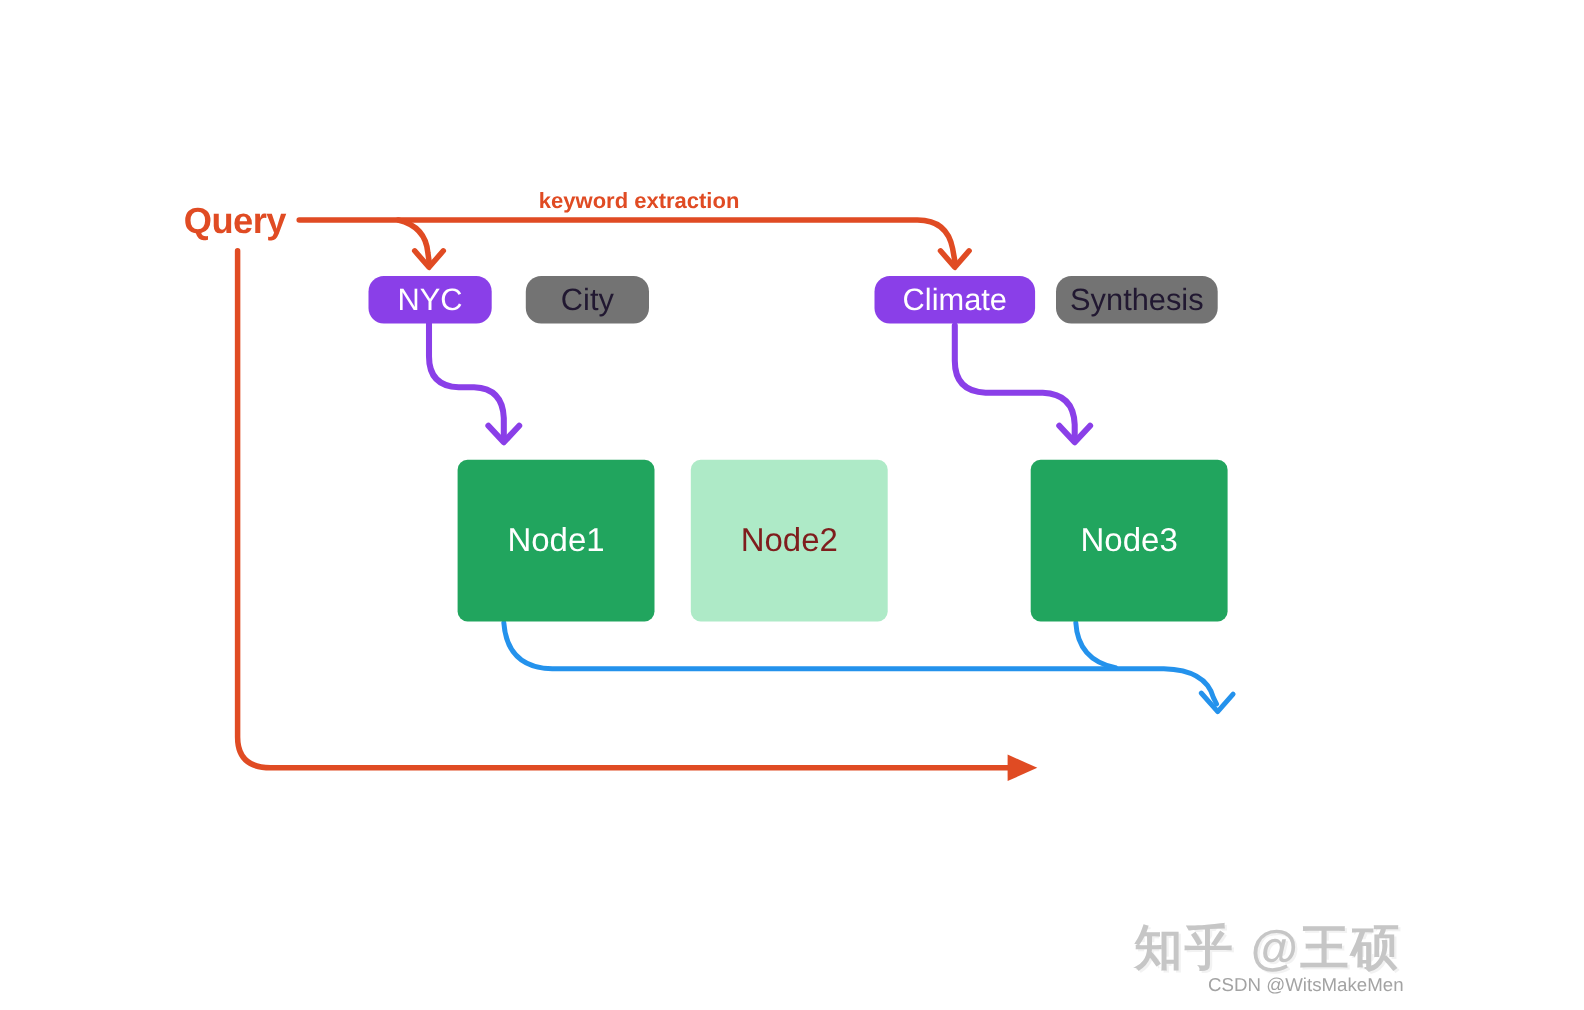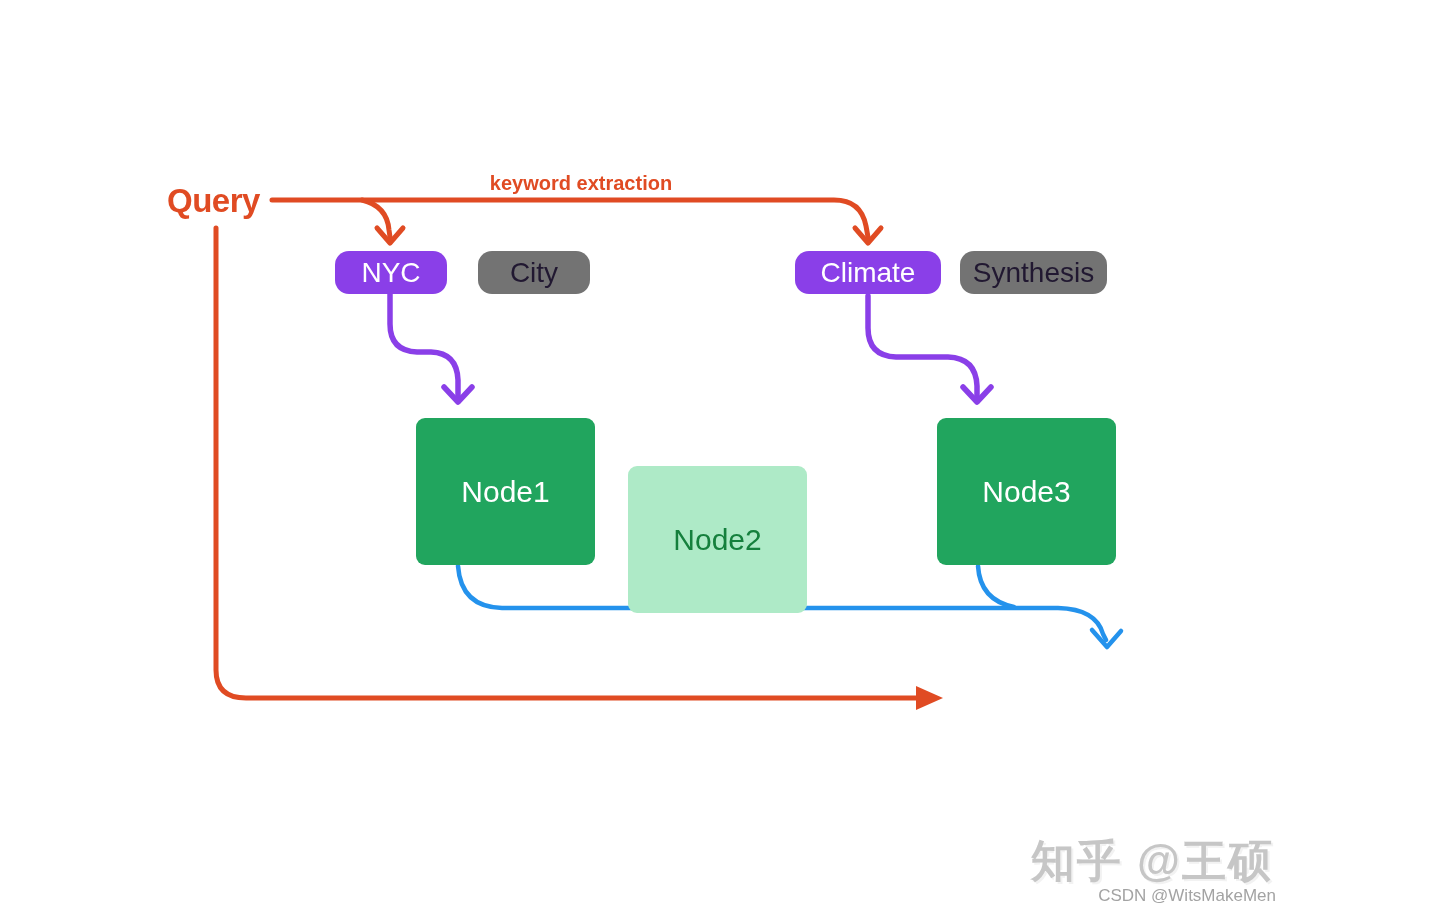--- a/index.html
+++ b/index.html
@@ -67,21 +67,21 @@
     top: 418px;
     width: 179px;
     height: 147px;
     border-radius: 9px;
     display: flex;
     align-items: center;
     justify-content: center;
     font-size: 30px;
   }
   .node--active   { background: #21A55E; color: #ffffff; margin-left: 48px; }
-  .node--inactive { background: #AEEAC7; color: #15803d; margin-top: 48px; }
+  .node--inactive { background: #AEEAC7; color: #7f1d1d; }
   .node-1 { left: 368px; }
   .node-2 { left: 628px; }
   .node-3 { left: 889px; }
 
   .synth-box {
     position: absolute;
     left: 946px;
     top: 652px;
     width: 323px;
     height: 96px;

